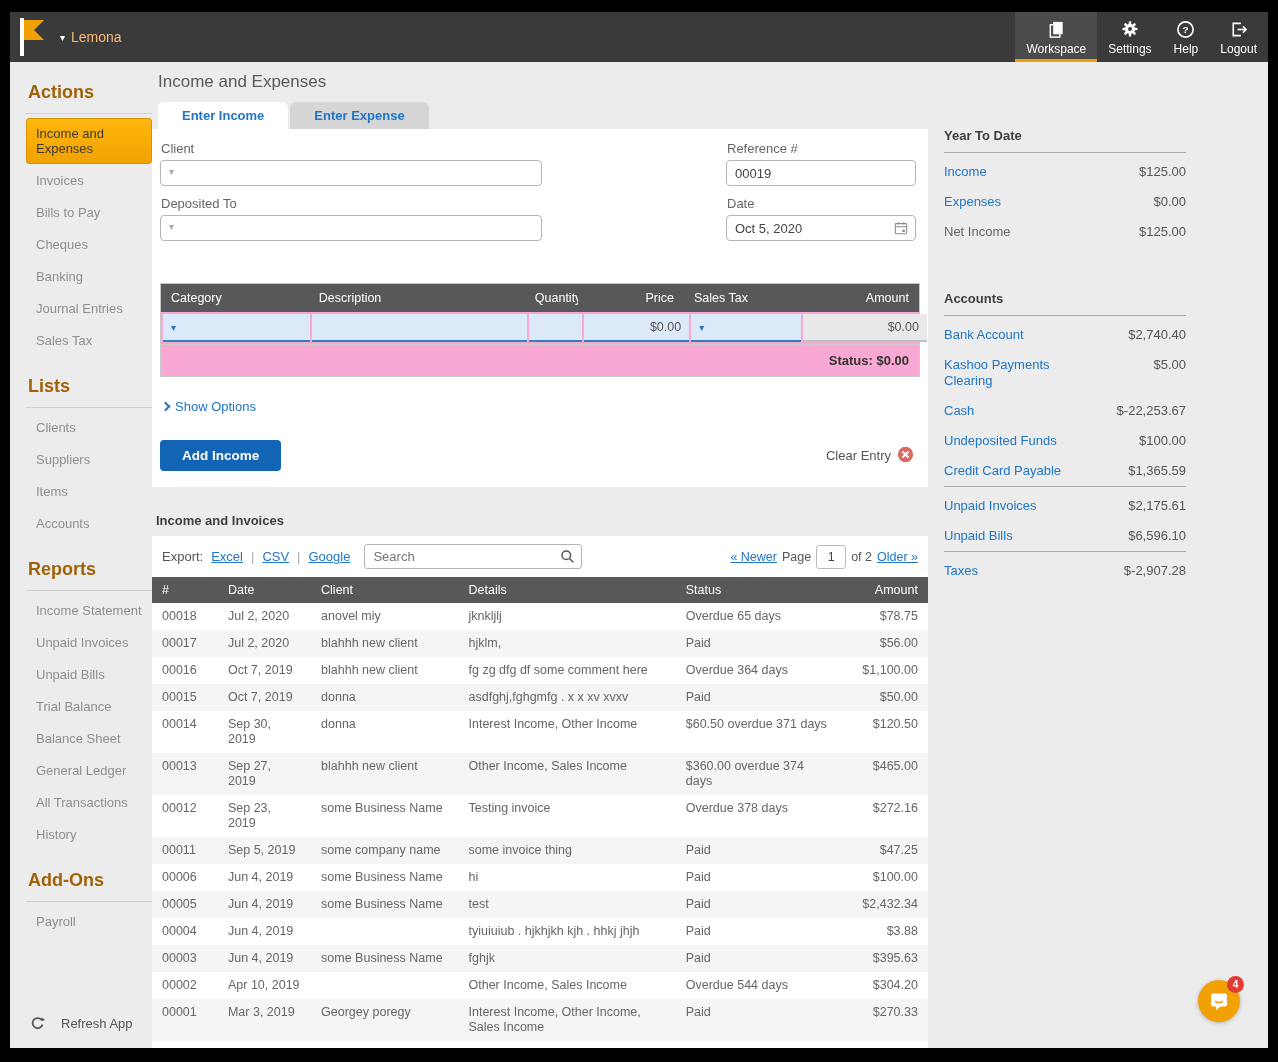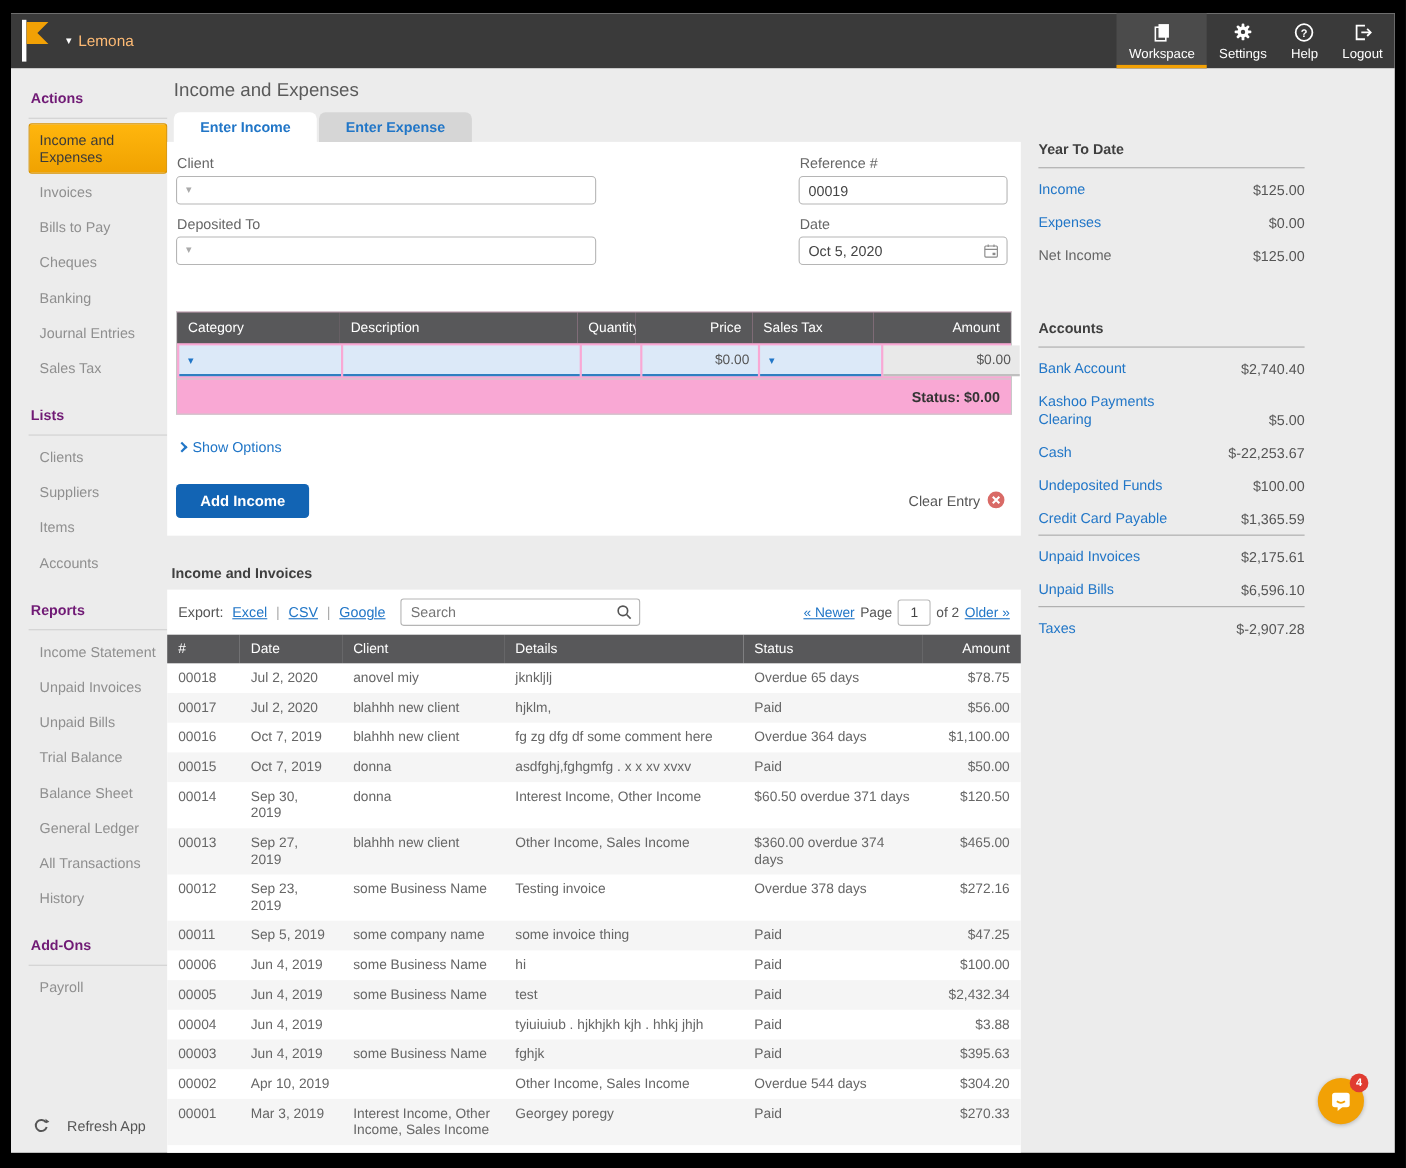--- a/index.html
+++ b/index.html
@@ -18,21 +18,21 @@
   .nav-item.active { background:#4b4b4b; border-bottom:3px solid var(--accent); padding-bottom:0; }
   .nav-item .nv-icon { height:20px; display:flex; align-items:center; }
 
   
   .body-row { display:flex; height:calc(100% - 50px); }
   .sidebar { width:142px; flex:none; padding:16px 0 0 16px; }
   .main { width:776px; flex:none; margin:0 16px 0 0; padding-top:8px; }
   .rightcol { width:242px; flex:none; padding-top:22px; }
 
   
-  .side-heading { font-size:13px; font-weight:bold; color:#701a75; padding:4px 0 10px 2px; }
+  .side-heading { font-size:18px; font-weight:bold; color:#a16207; padding:4px 0 10px 2px; }
   .side-rule { border:0; border-top:1px solid #cfcfcf; margin:0 0 4px 0; }
   .side-item { font-size:13px; color:#8f8f8f; padding:8px 8px 8px 10px; cursor:pointer; margin:1px 0; border-radius:3px; }
   .side-item.active { background:linear-gradient(#ffb60d,#f0a201); color:#3a3a3a; border:1px solid #d89300; padding:7px 8px 7px 9px; }
   .side-section { margin-bottom:16px; }
   .refresh { position:absolute; left:20px; bottom:14px; display:flex; align-items:flex-start; gap:16px; font-size:13px; color:#555; cursor:pointer; }
 
   
   .page-title { font-size:17px; color:#5a5a5a; margin:2px 0 10px 6px; font-weight:normal; }
   .tabs { margin-left:6px; }
   .tab { display:inline-block; padding:6px 24px; border-radius:6px 6px 0 0; background:#d6d6d6; color:var(--link-blue); font-weight:bold; font-size:13px; margin-right:2px; cursor:pointer; }
@@ -80,21 +80,21 @@
   .ih-cell { background:var(--table-header); color:#fff; font-size:12.5px; padding:6px 10px; }
   .ih-cell.r { text-align:right; }
   .inv-row { cursor:pointer; }
   .inv-row:nth-child(even) { background:#f5f5f5; }
   .i-cell { font-size:12.5px; color:#666; padding:6px 10px; line-height:15px; }
   .i-cell.r { text-align:right; }
 
   
   .r-heading { font-size:13px; font-weight:bold; color:#3f3f3f; padding-bottom:9px; }
   .r-rule { border:0; border-top:1px solid #aaa; margin:0 0 4px 0; }
-  .r-row { display:flex; justify-content:space-between; align-items:flex-end; padding:7px 0; font-size:13px;gap:32px; }
+  .r-row { display:flex; justify-content:space-between; align-items:flex-start; padding:7px 0; font-size:13px;gap:32px; }
   .r-row .lbl { color:var(--link-blue); cursor:pointer; max-width:150px; line-height:16px; }
   .r-row .lbl.plain { color:#666; cursor:default; }
   .r-row .val { color:#555; }
   .r-group { margin-bottom:18px;margin-top:44px; }
 
   
   .chat-btn { position:absolute; right:28px; bottom:26px; width:42px; height:42px; border-radius:50%; background:var(--accent); cursor:pointer; display:flex; align-items:center; justify-content:center; box-shadow:0 1px 4px rgba(0,0,0,.25); }
   .chat-badge { position:absolute; top:-4px; right:-4px; width:17px; height:17px; border-radius:50%; background:#e03c31; color:#fff; font-size:10px; display:flex; align-items:center; justify-content:center; font-weight:bold; }
 </style>
 </head>
@@ -404,22 +404,22 @@
               <div class="i-cell l">00002</div>
               <div class="i-cell l">Apr 10, 2019</div>
               <div class="i-cell l"></div>
               <div class="i-cell l">Other Income, Sales Income</div>
               <div class="i-cell l">Overdue 544 days</div>
               <div class="i-cell r">$304.20</div>
             </div>
             <div class="inv-grid inv-row">
               <div class="i-cell l">00001</div>
               <div class="i-cell l">Mar 3, 2019</div>
+              <div class="i-cell l">Georgey poregy</div>
               <div class="i-cell l">Interest Income, Other Income, Sales Income</div>
-              <div class="i-cell l">Georgey poregy</div>
               <div class="i-cell l">Paid</div>
               <div class="i-cell r">$270.33</div>
             </div>
             <div class="inv-grid inv-row">
               <div class="i-cell l">00007</div>
               <div class="i-cell l">Feb 19, 2019</div>
               <div class="i-cell l"></div>
               <div class="i-cell l">Sale Invoice - Direct Deposit/Salary</div>
               <div class="i-cell l">Paid</div>
               <div class="i-cell r">$109.28</div>

